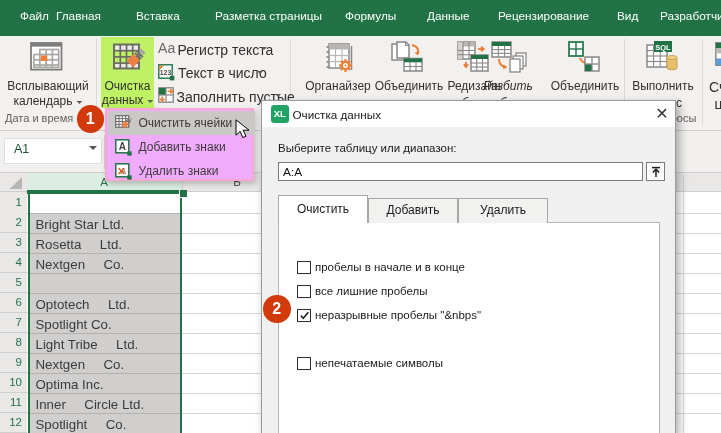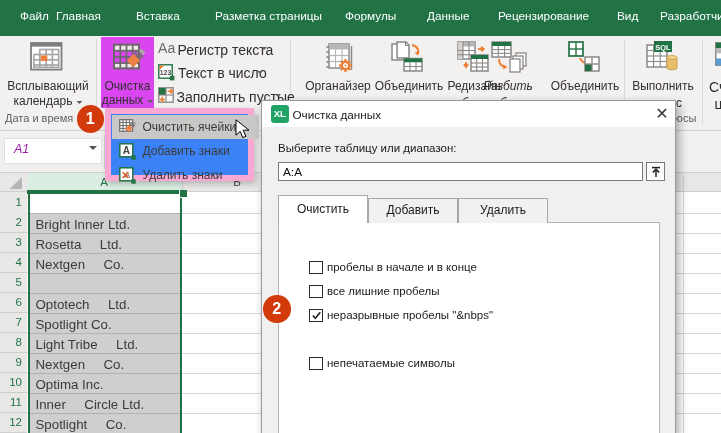--- a/index.html
+++ b/index.html
@@ -9,25 +9,25 @@
   
   .tabbar{left:0;top:0;width:721px;height:36px;background:#217346;}
   .rtab{top:9px;font-size:11.8px;color:#fff;white-space:nowrap;}
   
   .ribbon{left:0;top:36px;width:721px;height:95px;background:#f3f1f0;border-bottom:1px solid #d2d0ce;box-sizing:border-box;}
   .gsep{width:1px;background:#dbd9d7;top:3px;height:86px;}
   .biglabel{font-size:12px;color:#32302e;white-space:nowrap;transform:translateX(-50%);}
   .caret{display:inline-block;width:0;height:0;border-left:3.5px solid transparent;border-right:3.5px solid transparent;border-top:3.8px solid #605e5c;margin-left:4px;margin-bottom:1px;}
   .grouplabel{font-size:11px;color:#605e5c;white-space:nowrap;}
   .smalllabel{font-size:14px;color:#32302e;white-space:nowrap;}
-  .pressedbtn{background:#d946ef;}
+  .pressedbtn{background:#bef264;}
   
   .fbar{left:0;top:131px;width:721px;height:42px;background:#f1f0ef;border-bottom:1px solid #d0cece;box-sizing:border-box;}
   .namebox{left:4px;top:7px;width:96px;height:24px;background:#fff;border:1px solid #e1dfdd;}
-  .nameboxtext{left:9px;top:3px;font-size:12.5px;color:#a21caf;font-style:italic;}
+  .nameboxtext{left:9px;top:3px;font-size:12.5px;color:#14532d;}
   .nb-caret{left:89px;top:15px;width:0;height:0;border-left:4px solid transparent;border-right:4px solid transparent;border-top:4.4px solid #565452;}
   
   .sheet{left:0;top:173px;width:721px;height:260px;background:#fff;}
   .colheaders{left:0;top:0;width:721px;height:19px;background:#e9e8e7;border-bottom:1px solid #cfcfcf;box-sizing:border-box;}
   .colA-h{left:27px;top:0;width:155px;height:19px;background:#dceee3;border-bottom:2.5px solid #217346;box-sizing:border-box;}
   .colletter{font-size:11.5px;transform:translateX(-50%);top:3px;}
   .hv{width:1px;background:#cfcfcf;top:2px;height:17px;}
   .gutter{left:0;top:19px;width:27px;height:241px;background:#e9e8e7;}
   .rownum{font-size:11.5px;color:#217346;width:22px;text-align:right;}
   .gutsep{left:0;width:27px;height:1px;background:#cfcfcf;}
@@ -35,42 +35,42 @@
   .gridline-v{width:1px;background:#d9d8d7;top:19px;height:241px;}
   .selcol-top{left:27px;top:18.5px;width:155px;height:2.5px;background:#217346;}
   .selcol-l{left:27.5px;top:19px;width:2px;height:241px;background:#217346;}
   .selcol-r{left:179.5px;top:19px;width:2px;height:241px;background:#217346;}
   .selfill{left:29.5px;top:40px;width:150px;height:220px;background:#d1cfce;}
   .a1cell{left:29.5px;top:21px;width:150px;height:19px;background:#fff;}
   .selsep{left:29.5px;width:150px;height:1px;background:#b3b1b0;}
   .fillhandle{left:178.5px;top:17px;width:7.5px;height:7px;background:#217346;border-left:1px solid #fff;border-bottom:1px solid #fff;box-sizing:content-box;}
   .celltext{left:35.5px;font-size:13.3px;color:#3b3b3b;white-space:pre;}
   
-  .menu{left:104.5px;top:107.5px;width:149.5px;height:73px;background:#3b82f6;border:6px solid #f9a8d4;box-sizing:border-box;box-shadow:2px 3px 6px rgba(0,0,0,.22);z-index:40;}
+  .menu{left:104.5px;top:107.5px;width:149.5px;height:73px;background:#f0abfc;border:2px solid #f9a8d4;box-sizing:border-box;box-shadow:2px 3px 6px rgba(0,0,0,.22);z-index:40;}
   .mitem{left:1px;width:147px;height:24px;}
   .mitem.hl{background:#cac8c6;}
   .mlabel{left:31px;top:5px;font-size:12px;color:#3c3b39;white-space:nowrap;}
   .micon{left:7px;top:4px;}
   
   .dialog{left:261px;top:99.5px;width:415px;height:334px;background:#f0f0f0;border:1px solid #9b9998;box-sizing:border-box;box-shadow:3px 4px 9px rgba(0,0,0,.33);z-index:50;}
   .dtitlebar{left:0;top:0;width:413px;height:26.5px;background:#fff;}
   .xlicon{left:9px;top:4.5px;width:17.5px;height:17.5px;border-radius:3px;background:#21a366;color:#fff;font-size:9.5px;font-weight:bold;text-align:center;line-height:17.5px;}
   .dtitle{left:30.5px;top:7px;font-size:11.7px;color:#1a1a1a;white-space:nowrap;}
   .dclose{left:386px;top:2px;width:28px;height:22px;text-align:center;color:#333;font-size:16px;line-height:21px;}
   .dlabel{left:16px;top:41px;font-size:11.5px;color:#1a1a1a;white-space:nowrap;}
   .dinput{left:16px;top:61.5px;width:365px;height:19px;background:#fff;border:1px solid #7a7a7a;box-sizing:border-box;}
   .dinputtext{left:4px;top:2px;font-size:11.8px;color:#111;}
   .refedit{left:384px;top:61.5px;width:18.5px;height:19px;background:#fdfdfd;border:1px solid #7a7a7a;box-sizing:border-box;}
   .dtab{box-sizing:border-box;font-size:12px;color:#1a1a1a;text-align:center;}
   .dtab.active{left:16px;top:94px;width:90px;height:28px;background:#fff;border:1px solid #a9a7a5;border-bottom:none;line-height:26px;z-index:3;}
   .dtab.t2{left:106px;top:97px;width:90px;height:25px;background:#f1f1f0;border:1px solid #a9a7a5;border-bottom:none;line-height:23px;z-index:2;}
   .dtab.t3{left:196px;top:97px;width:90px;height:25px;background:#f1f1f0;border:1px solid #a9a7a5;border-bottom:none;line-height:23px;z-index:2;}
   .dpanel{left:16px;top:121.5px;width:382px;height:212px;background:#fff;border:1px solid #b7b5b3;box-sizing:border-box;z-index:1;}
   .dsection{left:11px;top:9px;font-size:12px;color:#1a1a1a;white-space:nowrap;}
-  .cbrow{left:12px;width:428px;height:20px;}
+  .cbrow{left:0;width:428px;height:20px;}
   .cbbox{left:18px;top:0;width:13.5px;height:13.5px;background:#fff;border:1px solid #2b2b2b;box-sizing:border-box;}
   .cblabel{left:36px;top:0.5px;font-size:11.5px;color:#1a1a1a;white-space:nowrap;}
   
   .badge{width:27.5px;height:27.5px;border-radius:50%;background:#d23a0b;color:#fff;font-size:16px;font-weight:bold;text-align:center;line-height:27.5px;z-index:60;}
   .icon-box{position:absolute;}
 </style>
 </head>
 <body>
 
 <div class="screen">
@@ -406,21 +406,21 @@
     <div class="abs selsep" style="top:160px"></div>
     <div class="abs selsep" style="top:180px"></div>
     <div class="abs selsep" style="top:200px"></div>
     <div class="abs selsep" style="top:220px"></div>
     <div class="abs selsep" style="top:240px"></div>
     <div class="abs selcol-top"></div>
     <div class="abs selcol-l"></div>
     <div class="abs selcol-r"></div>
     <div class="abs fillhandle"></div>
 
-    <div class="abs celltext" style="top:43.5px">Bright Inner Ltd.</div>
+    <div class="abs celltext" style="top:43.5px">Bright Star Ltd.</div>
     <div class="abs celltext" style="top:63.5px">Rosetta     Ltd.</div>
     <div class="abs celltext" style="top:83.5px">Nextgen     Co.</div>
     <div class="abs celltext" style="top:123.5px">Optotech     Ltd.</div>
     <div class="abs celltext" style="top:143.5px">Spotlight Co.</div>
     <div class="abs celltext" style="top:163.5px">Light Tribe     Ltd.</div>
     <div class="abs celltext" style="top:183.5px">Nextgen     Co.</div>
     <div class="abs celltext" style="top:203.5px">Optima Inc.</div>
     <div class="abs celltext" style="top:223.5px">Inner     Circle Ltd.</div>
     <div class="abs celltext" style="top:243.5px">Spotlight     Co.</div>
   </div>

